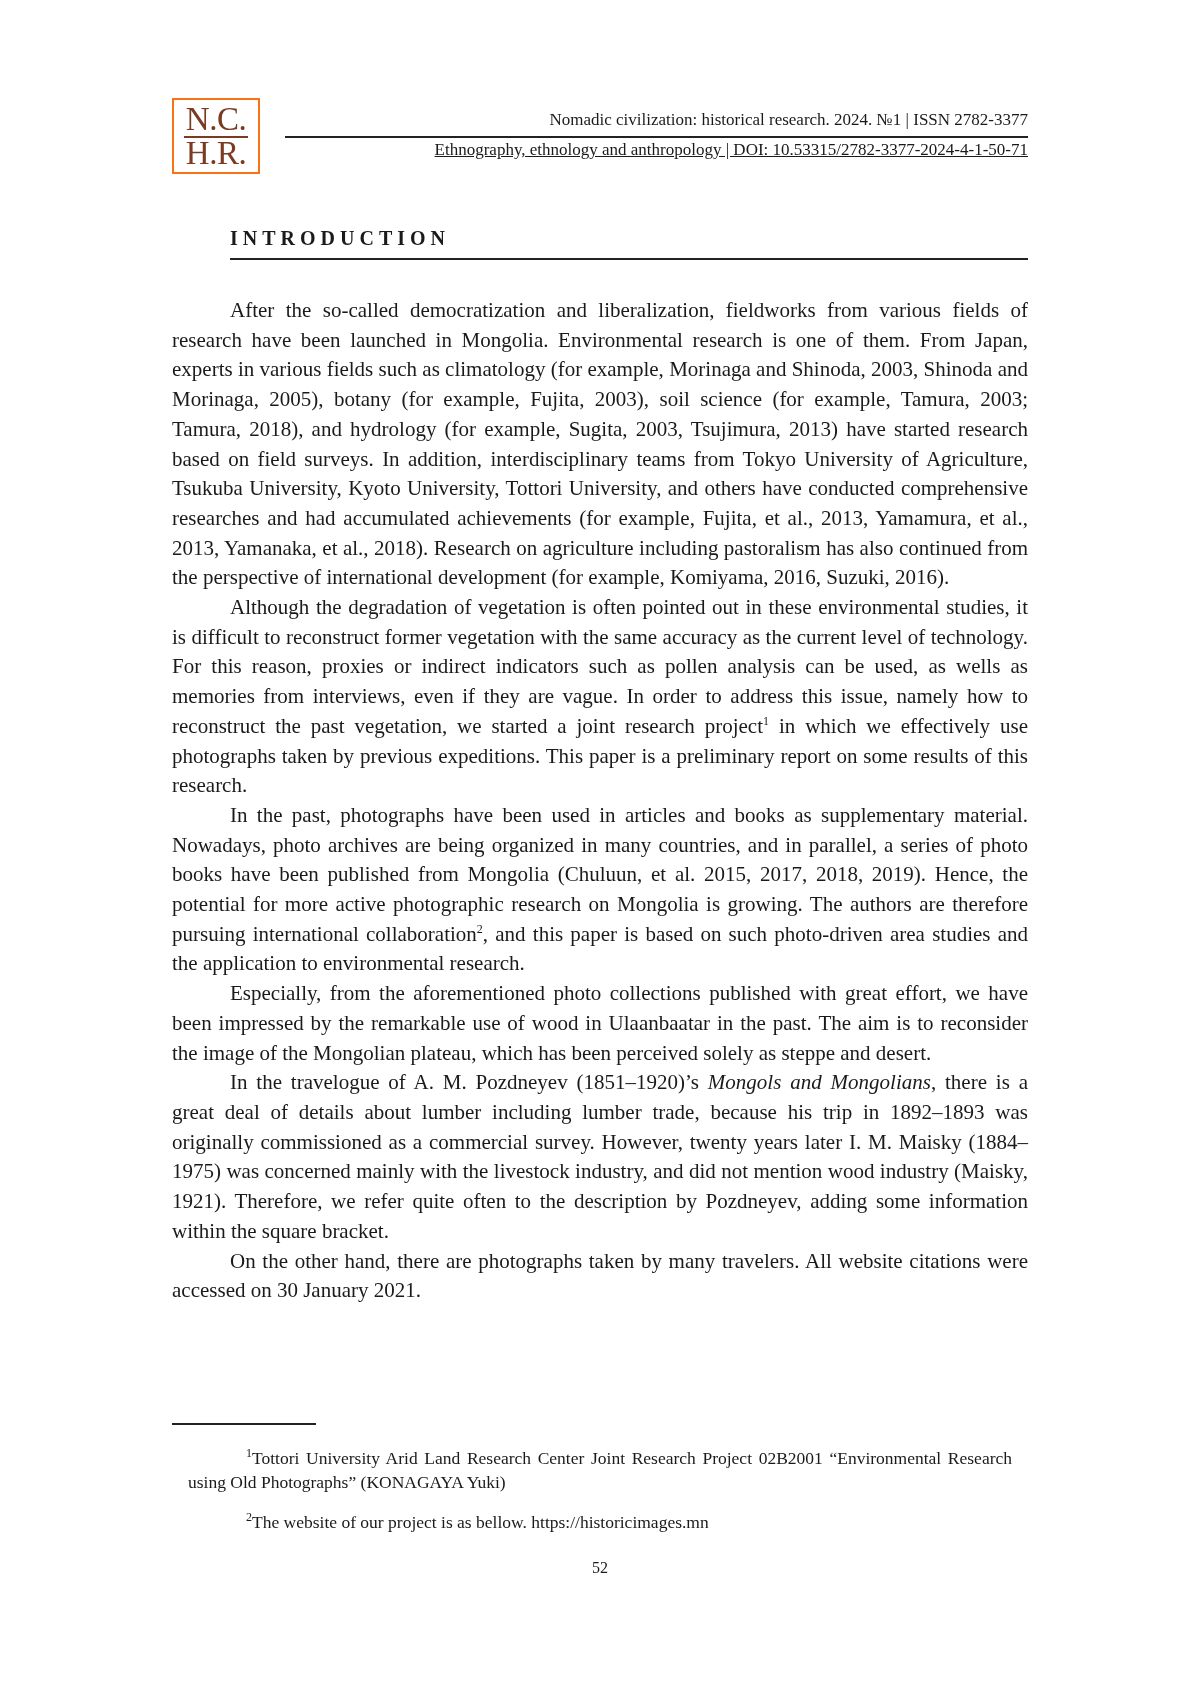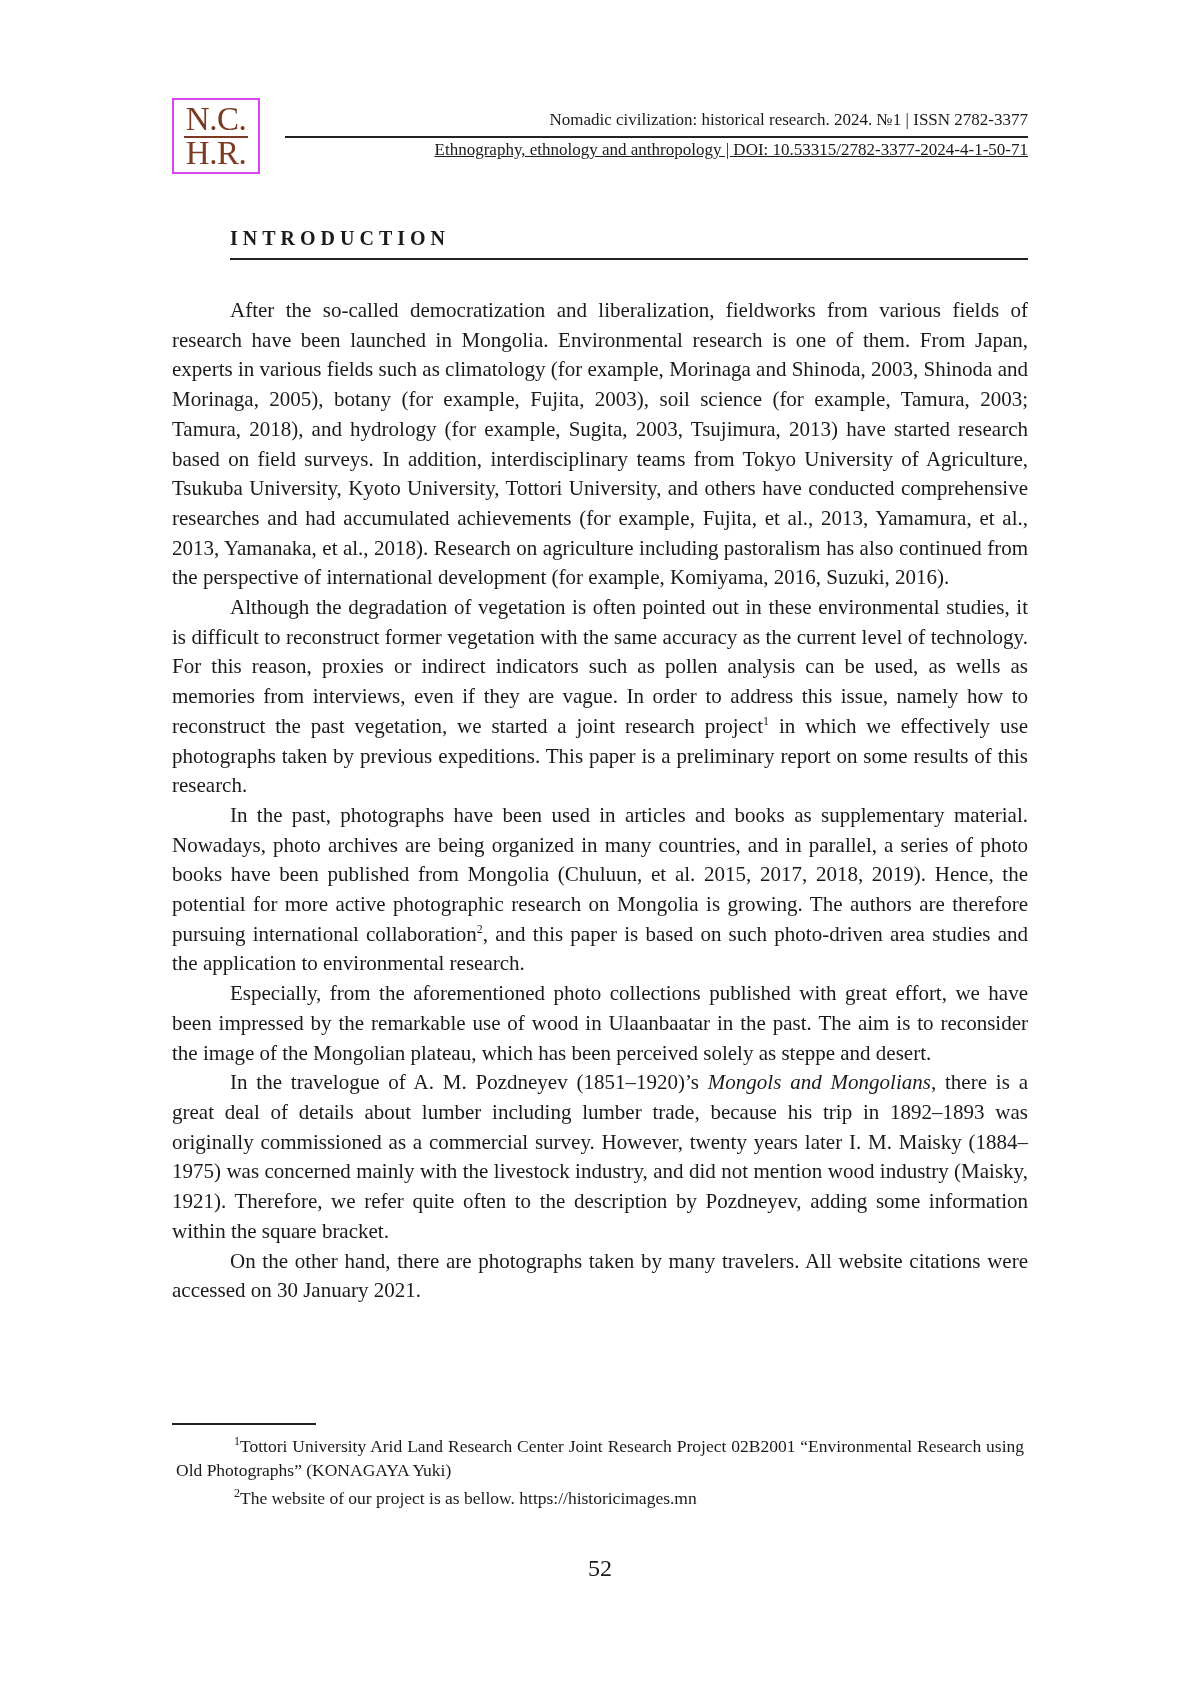--- a/index.html
+++ b/index.html
@@ -14,21 +14,21 @@
     overflow: hidden;
     font-family: "Liberation Serif", "DejaVu Serif", serif;
     color: #1a1a1a;
   }
   .logo {
     position: absolute;
     left: 172px;
     top: 98px;
     width: 88px;
     height: 76px;
-    border: 2px solid #d946ef;
+    border: 2px solid #f97316;
     box-sizing: border-box;
     color: #7a3b22;
     text-align: center;
   }
   .logo .line1, .logo .line2 {
     position: absolute;
     left: 0;
     width: 100%;
     font-size: 33px;
     line-height: 33px;
@@ -119,30 +119,30 @@
   .footnotes {
     position: absolute;
     left: 172px;
     top: 1430px;
     width: 856px;
     font-size: 17.5px;
     line-height: 24px;
     text-align: justify;
   }
   .footnotes p {
-    margin: 4px;
+    margin: 16px;
     text-indent: 58px;
   }
   .page-number {
     position: absolute;
     left: 0;
     width: 1200px;
     top: 1556px;
     text-align: center;
-    font-size: 24px;
+    font-size: 16px;
     line-height: 24px;
   }
 </style>
 </head>
 <body>
 
 <div class="logo">
   <div class="line1">N.C.</div>
   <div class="divider"></div>
   <div class="line2">H.R.</div>

